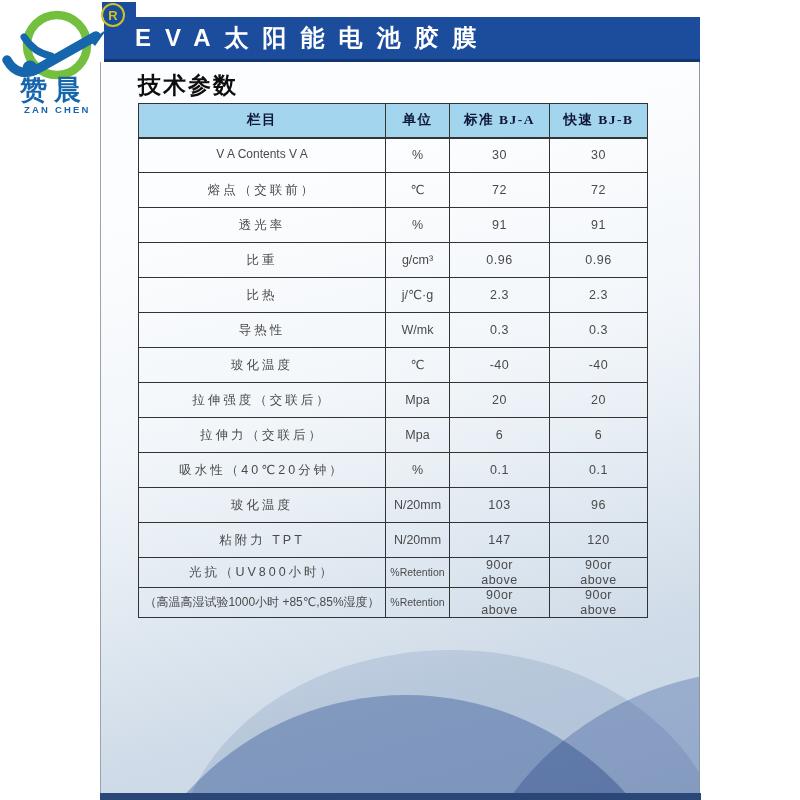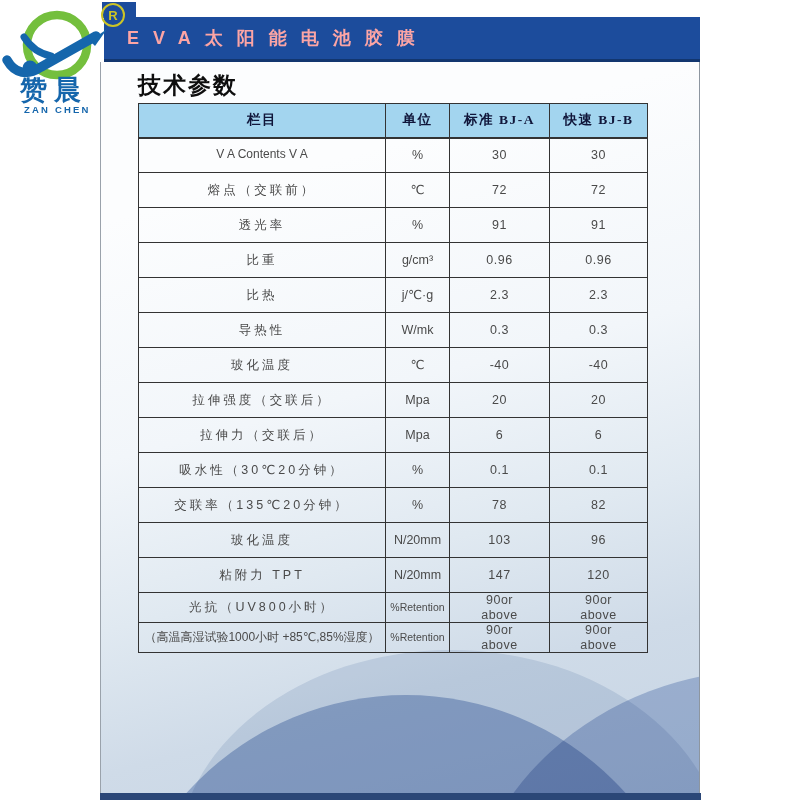--- a/index.html
+++ b/index.html
@@ -44,21 +44,21 @@
   .banner{
     position:absolute;left:104px;top:17px;width:596px;height:45px;
     background:var(--banner-blue);border-bottom:3px solid var(--banner-edge);
     display:flex;align-items:center;z-index:2;
   }
   .banner::before{ 
     content:"";position:absolute;left:-2px;top:-15px;width:34px;height:16px;
     background:var(--banner-blue);
   }
   .banner-title{
-    padding-left:23px;color:#fca5a5;font-size:18px;font-weight:bold;
+    padding-left:31px;color:#ffffff;font-size:24px;font-weight:bold;
     letter-spacing:14px;white-space:nowrap;
   }
 
   
   .panel{
     position:absolute;left:100px;top:62px;width:600px;height:731px;
     border-left:1px solid #9aa2ab;border-right:1px solid #8d96a0;
     background:linear-gradient(165deg,#fcfdfe 18%,#f2f6fa 45%,#e0e9f1 64%,#cfdbe8 80%,#c6d4e4 100%);
     overflow:hidden;z-index:1;padding-left:27px;
   }
@@ -200,30 +200,24 @@
             <td class="col-a">20</td>
             <td class="col-b">20</td>
           </tr>
           <tr>
             <td class="col-item">拉伸力（交联后）</td>
             <td class="col-unit">Mpa</td>
             <td class="col-a">6</td>
             <td class="col-b">6</td>
           </tr>
           <tr>
-            <td class="col-item">吸水性（30℃20分钟）</td>
+            <td class="col-item">吸水性（40℃20分钟）</td>
             <td class="col-unit">%</td>
             <td class="col-a">0.1</td>
             <td class="col-b">0.1</td>
-          </tr>
-          <tr>
-            <td class="col-item">交联率（135℃20分钟）</td>
-            <td class="col-unit">%</td>
-            <td class="col-a">78</td>
-            <td class="col-b">82</td>
           </tr>
           <tr>
             <td class="col-item">玻化温度</td>
             <td class="col-unit">N/20mm</td>
             <td class="col-a">103</td>
             <td class="col-b">96</td>
           </tr>
           <tr>
             <td class="col-item">粘附力 TPT</td>
             <td class="col-unit">N/20mm</td>

